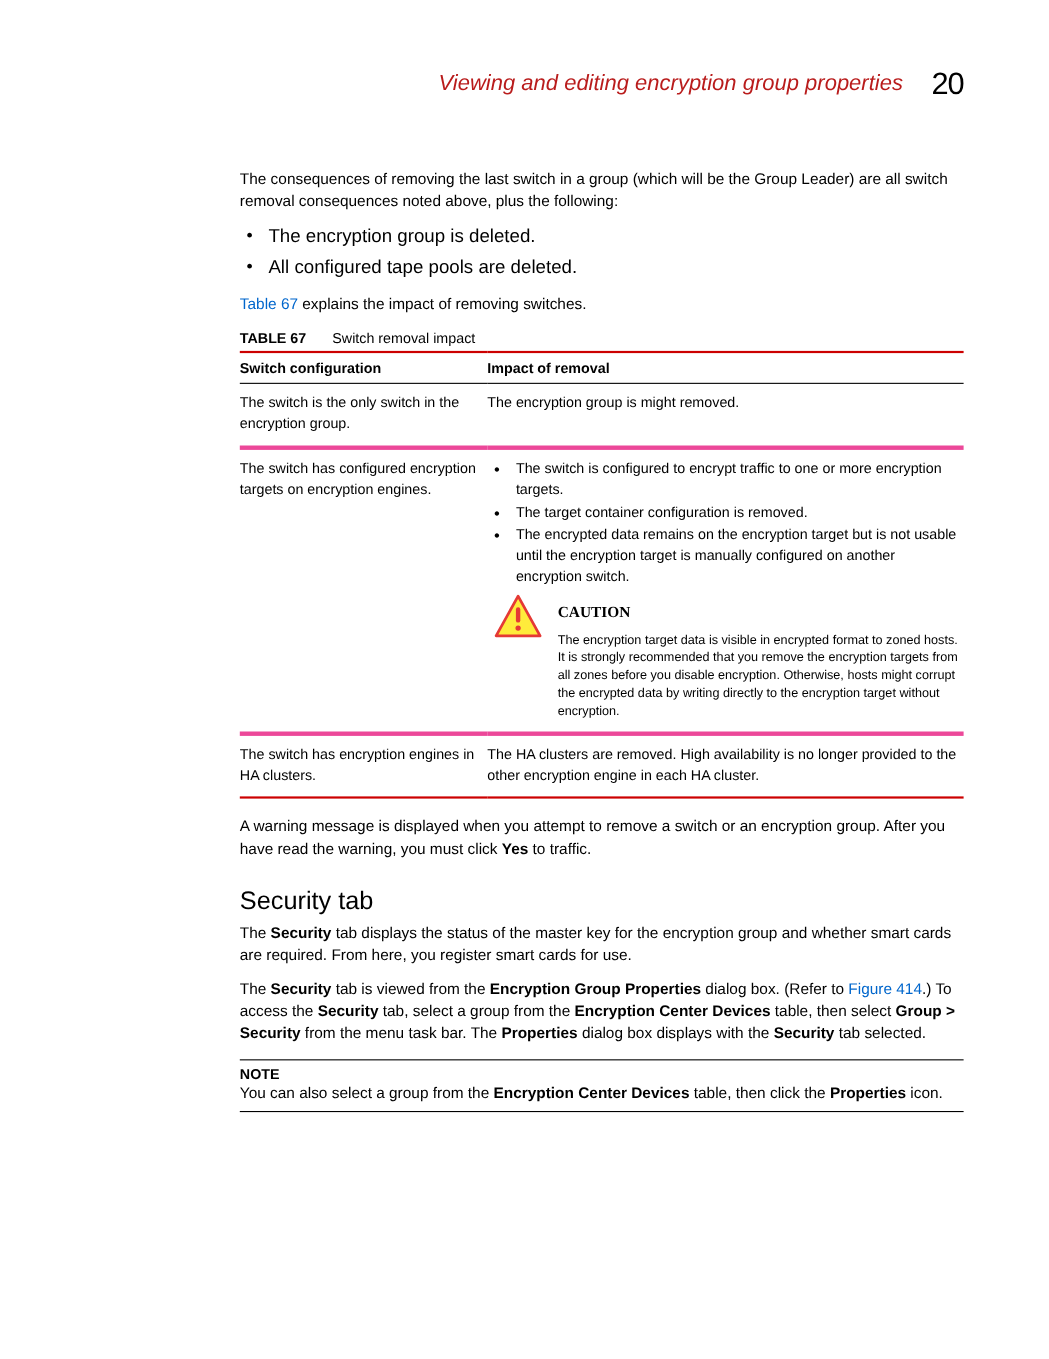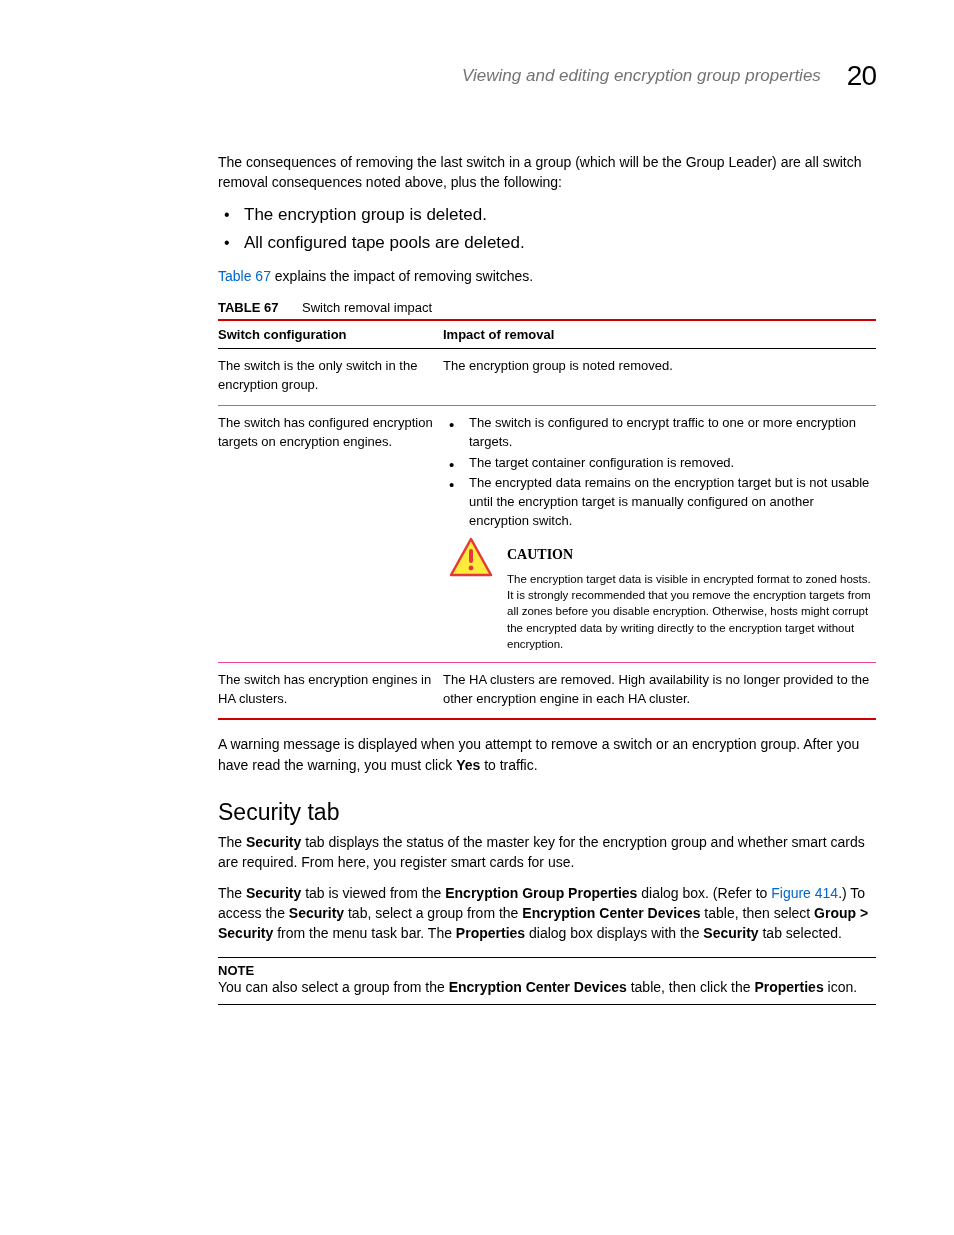--- a/index.html
+++ b/index.html
@@ -13,34 +13,34 @@
       padding: 60px 78px 60px 88px;
     }
     .header {
       display: flex;
       justify-content: flex-end;
       align-items: center;
       gap: 26px;
       margin-bottom: 60px;
       padding-right: 0;
     }
-    .header-title { font-size: 17px; font-style: italic; color: #737373; }
+    .header-title { font-size: 20px; font-style: italic; color: #b91c1c; }
     .page-num { font-size: 28px; font-weight: 400; color: #000; letter-spacing: -1px; }
     .content { padding-left: 130px; }
     p { font-size: 14px; line-height: 1.45; margin-bottom: 10px; }
     .link { color: #0066cc; }
     ul.body-list { list-style: none; margin: 6px 0 10px 0; }
     ul.body-list li { font-size: 17px; line-height: 1.45; padding-left: 26px; position: relative; margin-bottom: 4px; }
     ul.body-list li::before { content: "•"; position: absolute; left: 6px; top: 0; font-size: 16px; }
     .table-caption { font-size: 13px; margin-top: 14px; margin-bottom: 4px; }
     .table-caption .tbl-label { font-weight: bold; margin-right: 20px; }
     table.impact { width: 100%; border-collapse: collapse; }
     table.impact thead th { text-align: left; font-size: 13px; font-weight: bold; padding: 6px 4px 6px 0; border-top: 2px solid #cc0000; border-bottom: 1px solid #000; }
     table.impact th:first-child { width: 225px; margin-left: 45px; }
-    table.impact tbody td { font-size: 13px; vertical-align: top; padding: 8px 4px 10px 0; border-bottom: 1px solid #ec4899; line-height: 1.45; }
+    table.impact tbody td { font-size: 13px; vertical-align: top; padding: 8px 4px 10px 0; border-bottom: 4px solid #ec4899; line-height: 1.45; }
     table.impact tbody tr:last-child td { border-bottom: 2px solid #cc0000; }
     ul.cell-list { list-style: none; }
     ul.cell-list li { position: relative; padding-left: 26px; margin-bottom: 2px; line-height: 1.45; }
     ul.cell-list li::before { content: "•"; position: absolute; left: 6px; top: 0; font-size: 15px; }
     .caution-block { margin-top: 14px; padding-left: 64px; position: relative; }
     .caution-block svg { position: absolute; left: 6px; top: -8px; }
     .caution-label { font-weight: bold; font-size: 14px; margin-bottom: 6px; display: block; font-family: Liberation Serif, serif; }
     .caution-text { font-size: 11.5px; line-height: 1.4; }
     h2.section { font-size: 23px; font-weight: normal; margin-top: 24px; margin-bottom: 6px; font-family: Arial, sans-serif; letter-spacing: 0px; }
     .bold { font-weight: bold; }
@@ -77,21 +77,21 @@
   <table class="impact">
     <thead>
       <tr>
         <th>Switch configuration</th>
         <th>Impact of removal</th>
       </tr>
     </thead>
     <tbody>
       <tr>
         <td>The switch is the only switch in the encryption group.</td>
-        <td>The encryption group is noted removed.</td>
+        <td>The encryption group is might removed.</td>
       </tr>
       <tr>
         <td>The switch has configured encryption targets on encryption engines.</td>
         <td>
           <ul class="cell-list">
             <li>The switch is configured to encrypt traffic to one or more encryption targets.</li>
             <li>The target container configuration is removed.</li>
             <li>The encrypted data remains on the encryption target but is not usable until the encryption target is manually configured on another encryption switch.</li>
           </ul>
           <div class="caution-block">

